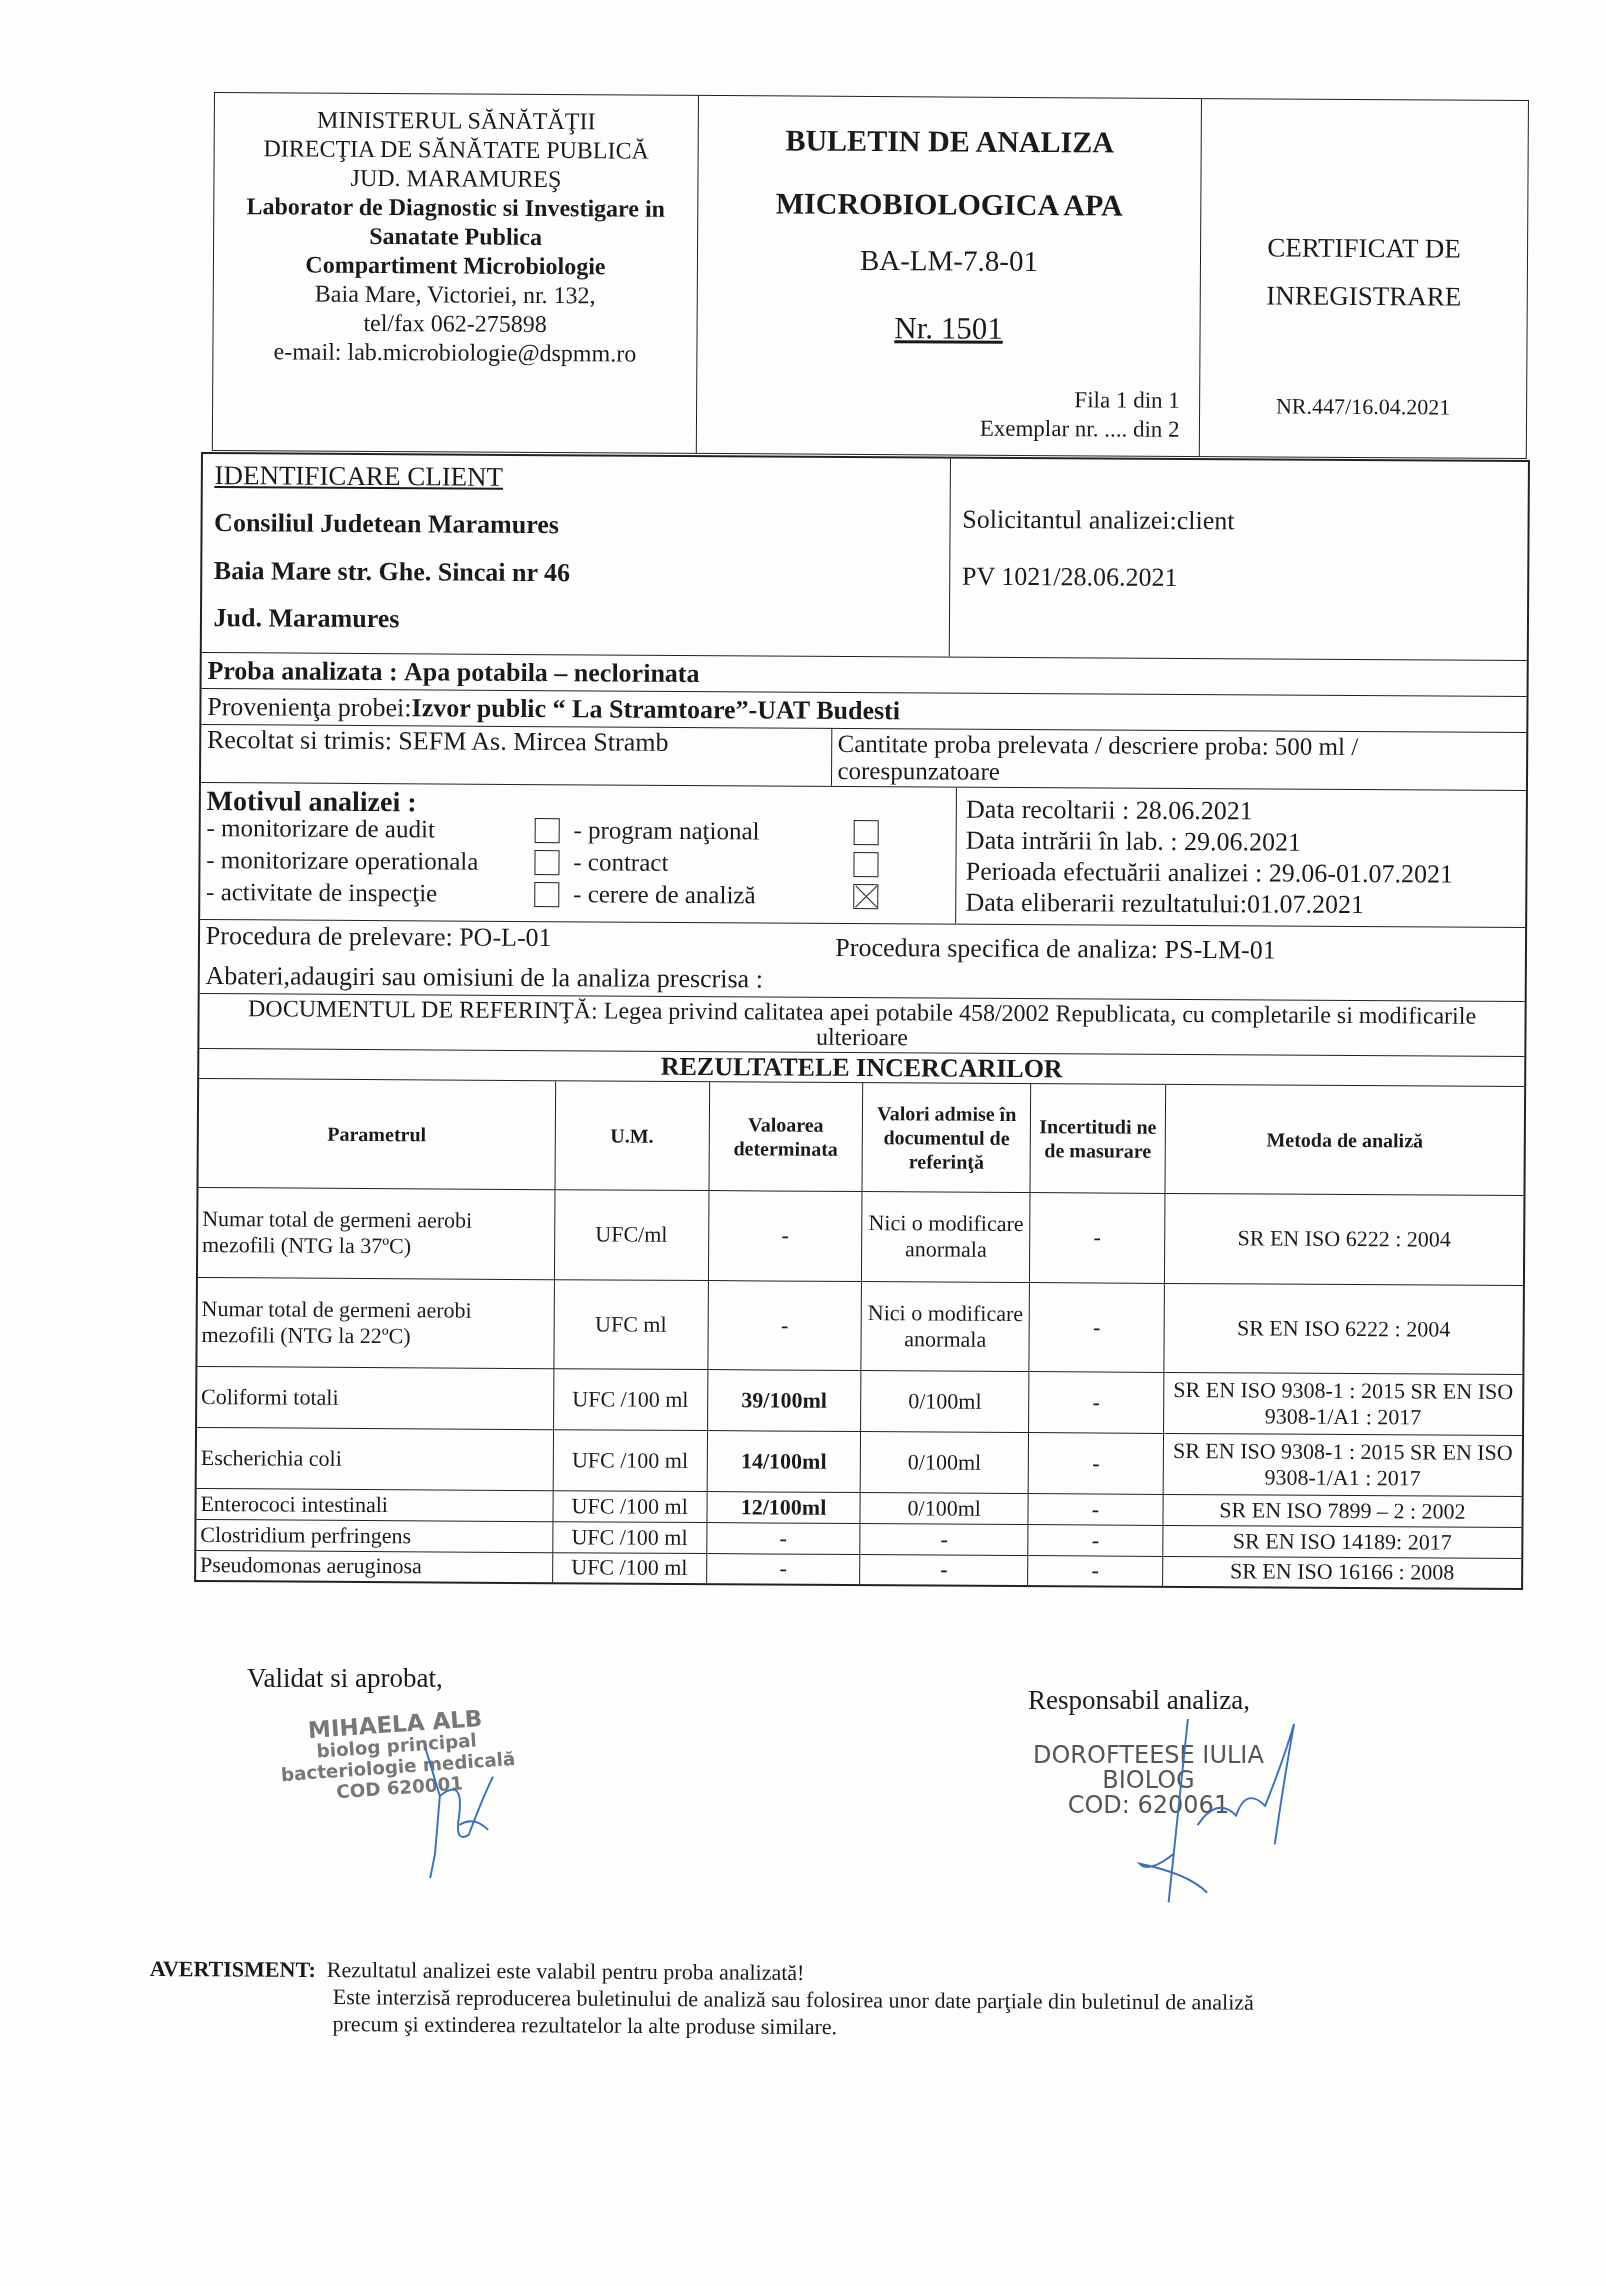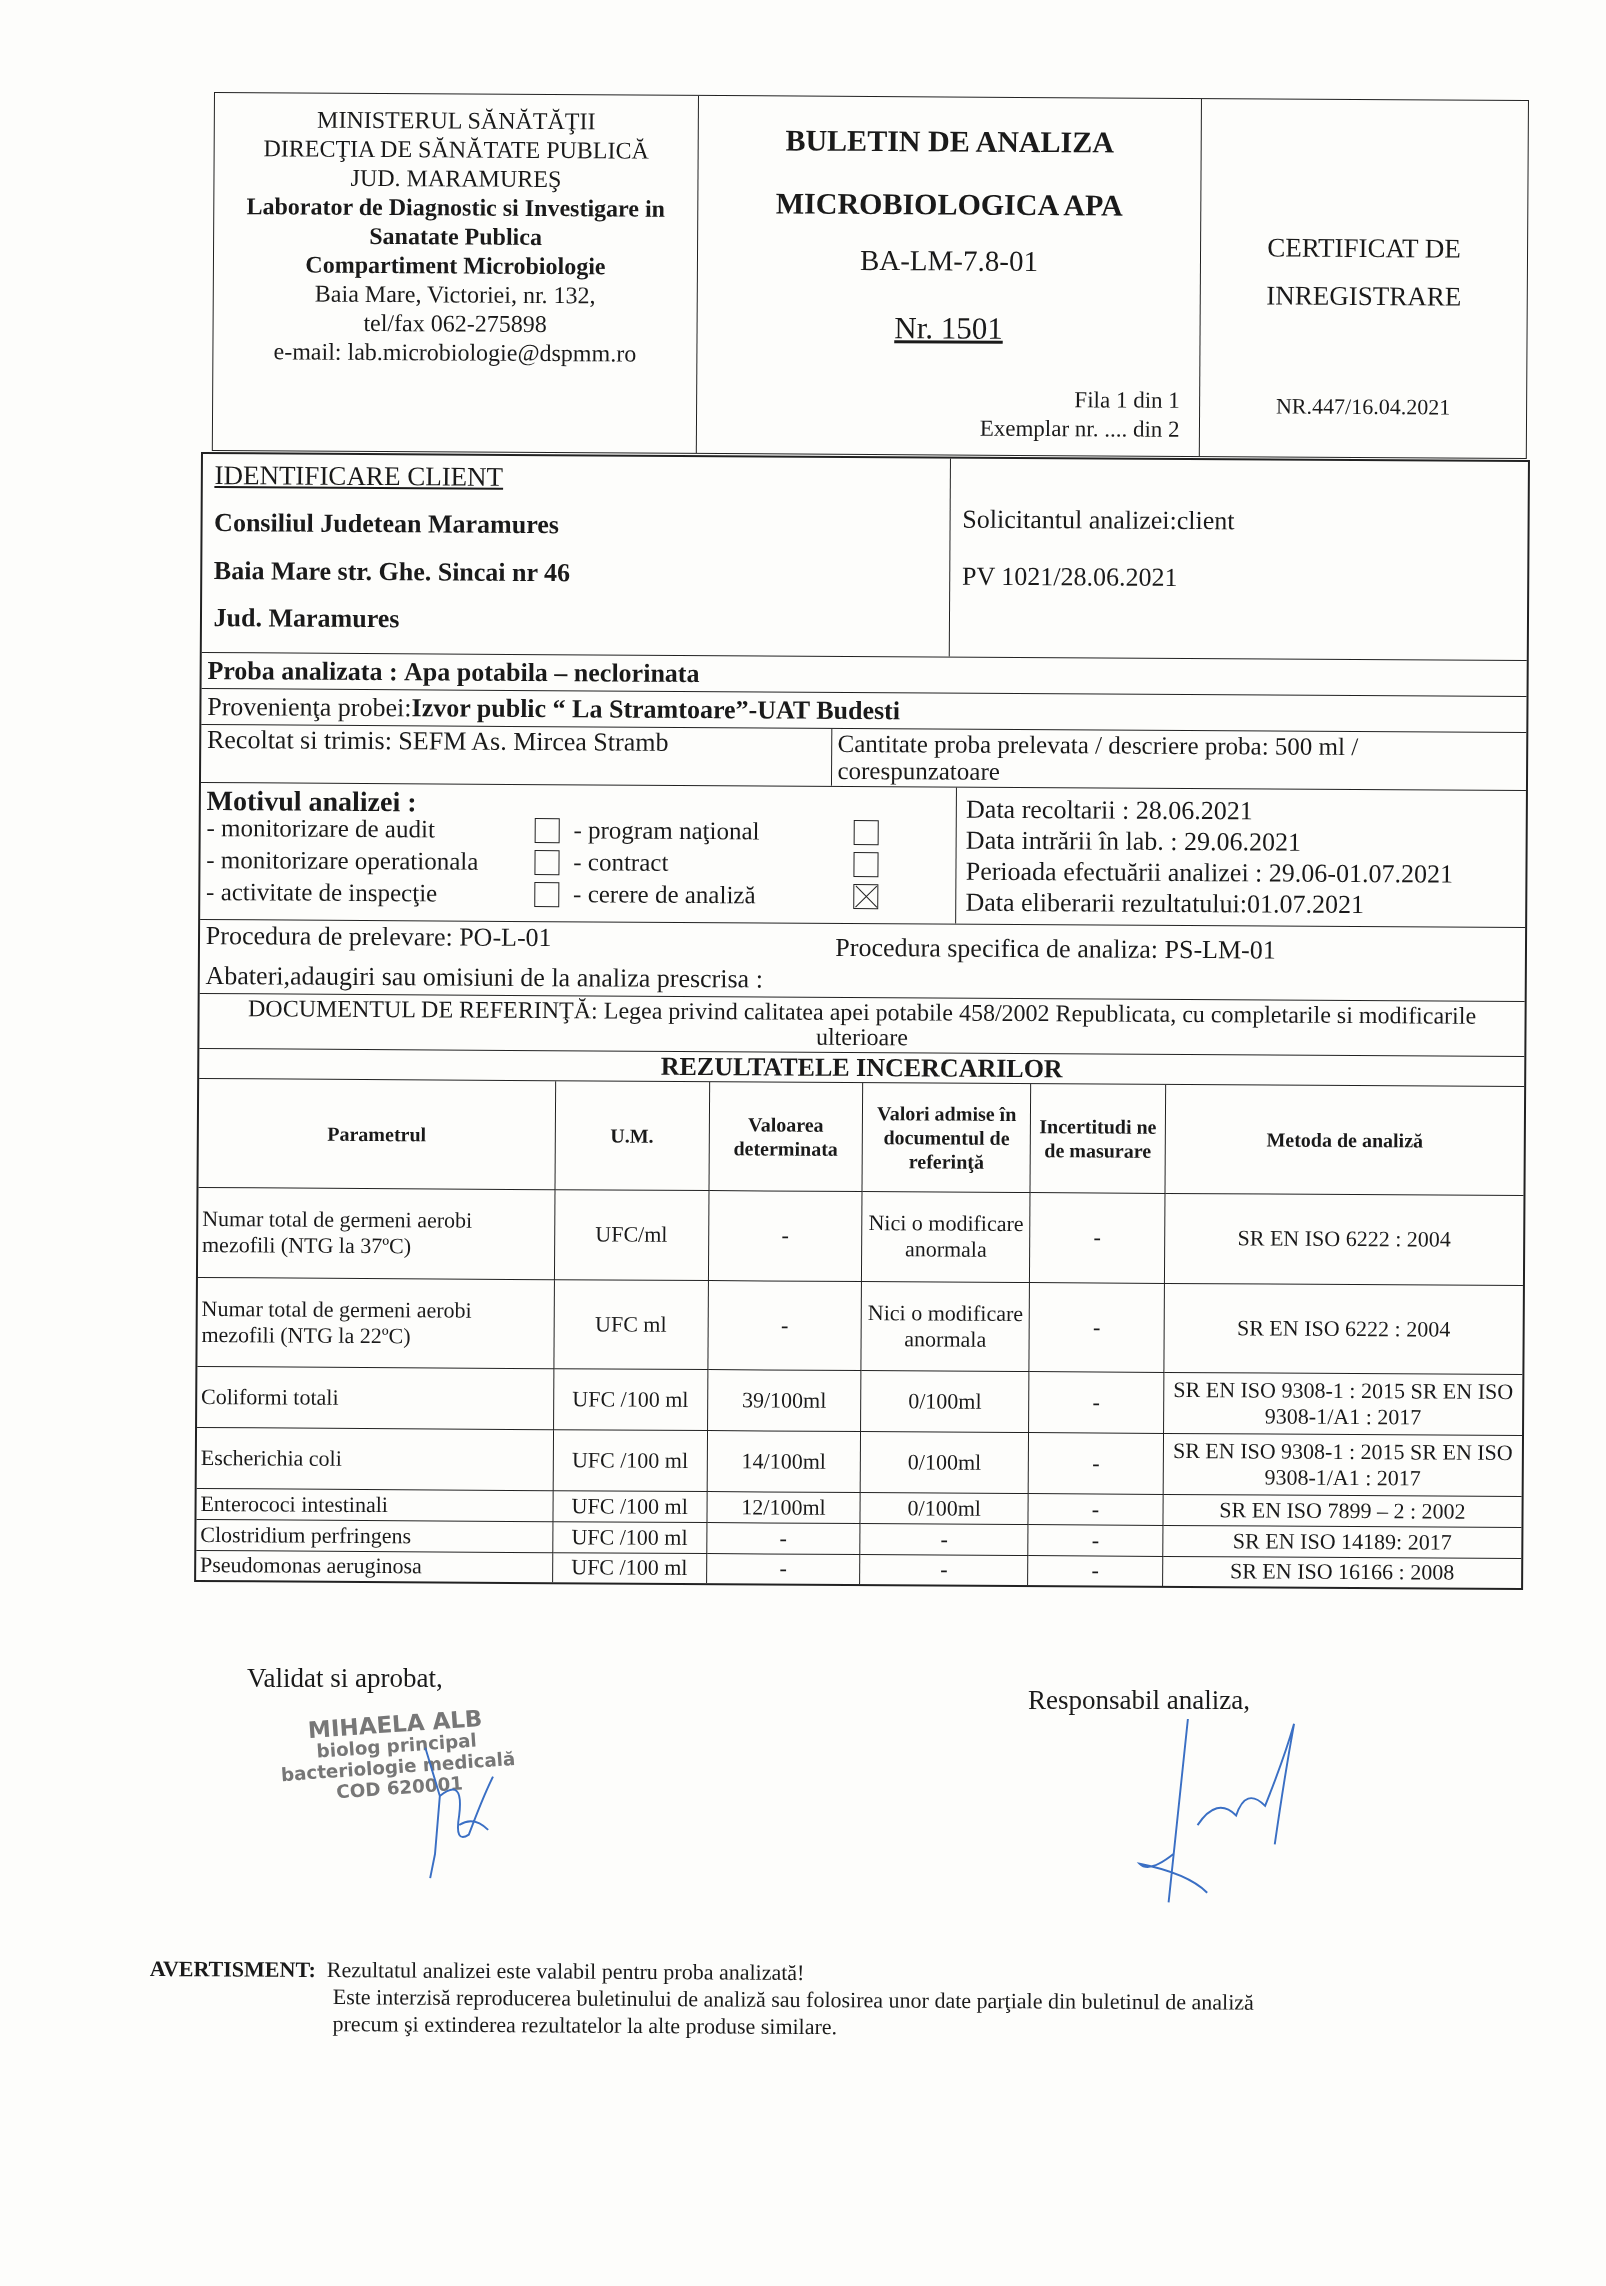--- a/index.html
+++ b/index.html
@@ -46,21 +46,21 @@
   .motiv-r { flex:1; font-size:26px; line-height:31px; padding:5.8px 9.7px; }
   
   table.res { width:100%; border-collapse:collapse; font-size:22px; }
   table.res th, table.res td { border:1.9px solid #222; text-align:center; vertical-align:middle; padding:1.9px 3.9px; }
   table.res tr:first-child th, table.res tr:first-child td { border-top:none; }
   table.res th:first-child, table.res td:first-child { border-left:none; }
   table.res th:last-child, table.res td:last-child { border-right:none; }
   table.res tr:last-child td { border-bottom:none; }
   table.res th { font-weight:bold; font-size:20px; line-height:24px; }
   table.res td.param { text-align:left; }
-  table.res td.val { font-weight:normal; }
+  table.res td.val { font-weight:bold; }
   .res-title { text-align:center; font-weight:bold; font-size:26px; height:29px; line-height:29px; }
   
   .sig-l-title { position:absolute; left:247px; top:1663px; font-size:27px; }
   .sig-r-title { position:absolute; left:1028px; top:1685px; font-size:27px; }
   .stamp { position:absolute; font-family:"DejaVu Sans", sans-serif; color:#777; text-align:center; font-weight:bold; }
   .stamp1 { left:280px; top:1714px; font-size:23px; line-height:21px; transform:rotate(-4deg); }
   .stamp1 .s { font-size:18.3px; }
   .stamp2 { left:1033px; top:1743px; font-size:24px; line-height:25px; color:#555; font-weight:normal; }
   .sig-ink { position:absolute; }
   
@@ -243,20 +243,25 @@
     <div>MIHAELA ALB</div>
     <div class="s">biolog principal</div>
     <div class="s">bacteriologie medicală</div>
     <div class="s">COD 620001</div>
   </div>
   <svg class="sig-ink" style="left:406px;top:1738px;" width="116" height="145" viewBox="0 0 120 150">
     <path d="M20 10 L35 60 L30 120 L25 145 M35 60 Q60 40 55 80 Q50 110 65 100 Q80 60 90 40 M55 90 Q70 80 85 95" fill="none" stroke="#3a6fc4" stroke-width="2"></path>
   </svg>
 
   <div class="sig-r-title">Responsabil analiza,</div>
+  <div class="stamp stamp2">
+    <div>DOROFTEESE IULIA</div>
+    <div>BIOLOG</div>
+    <div>COD: 620061</div>
+  </div>
   <svg class="sig-ink" style="left:1130px;top:1719px;" width="193" height="193" viewBox="0 0 200 200">
     <path d="M60 0 L40 190 M45 140 Q20 160 10 150 Q60 160 80 180 M70 110 Q90 80 110 100 Q120 70 140 90 Q160 40 170 5 Q160 60 150 130" fill="none" stroke="#3a6fc4" stroke-width="2"></path>
   </svg>
 
   <div class="warn">
     <div><span class="lbl">AVERTISMENT:</span>&nbsp;&nbsp;<span>Rezultatul  analizei  este valabil  pentru  proba  analizată!</span></div>
     <div class="ind">Este interzisă reproducerea  buletinului de analiză sau folosirea unor date parţiale din buletinul de  analiză</div>
     <div class="ind">precum şi extinderea rezultatelor la alte produse similare.</div>
   </div>
 </div>

